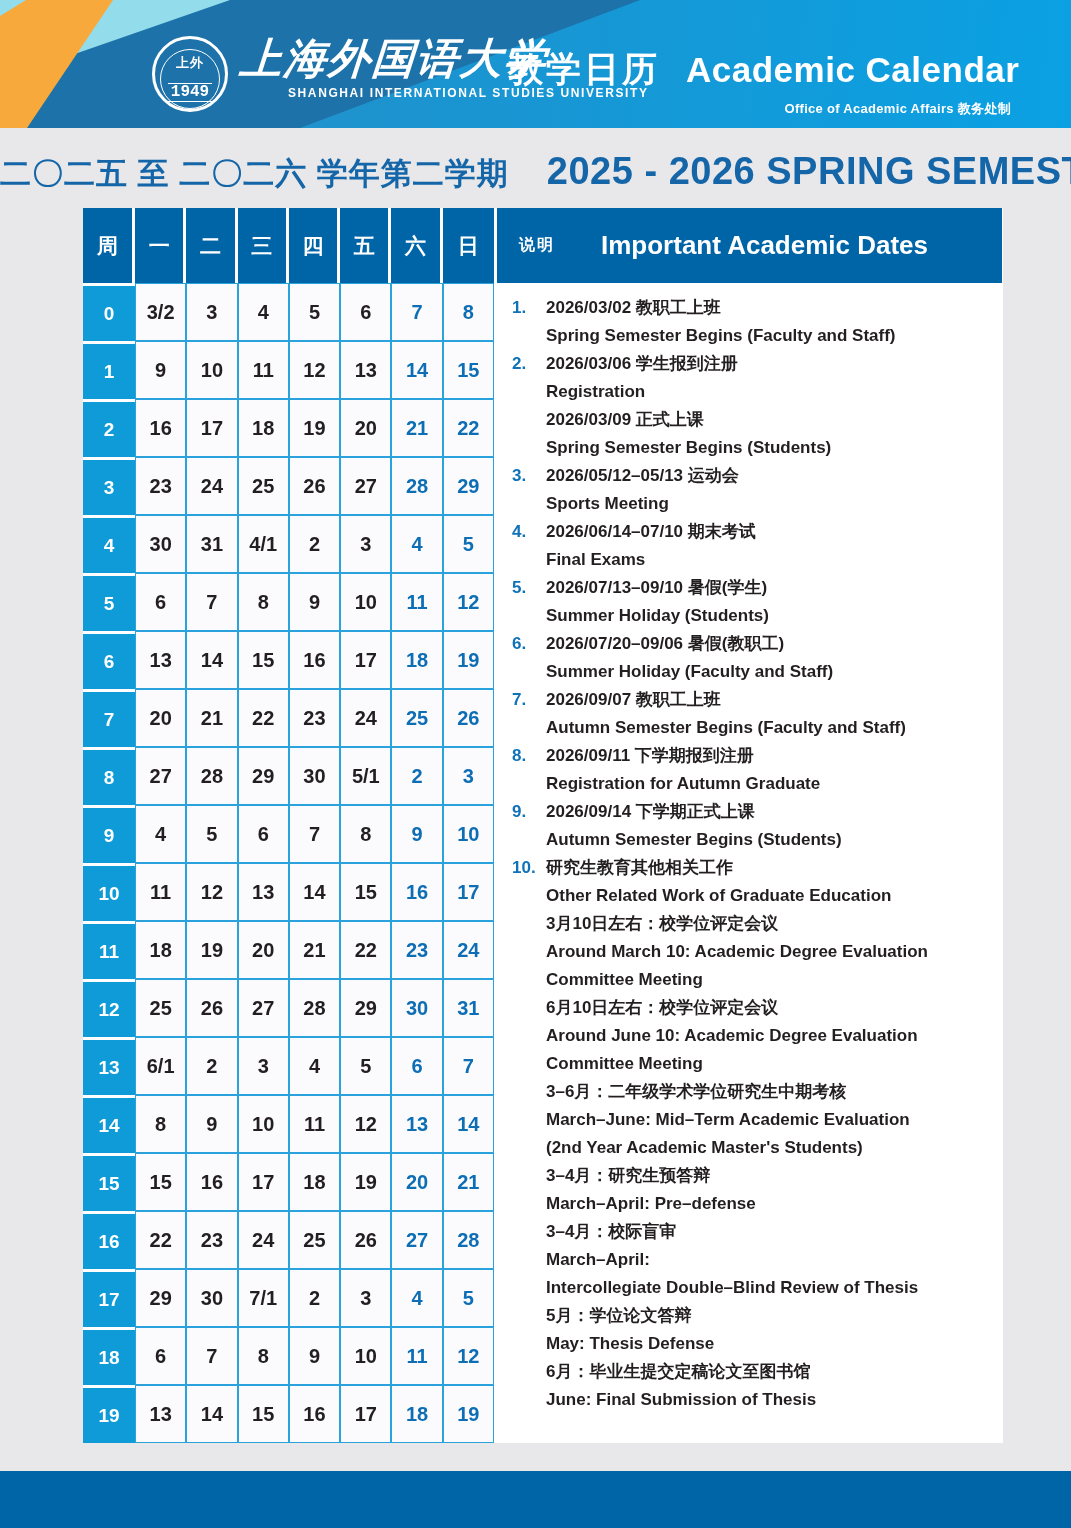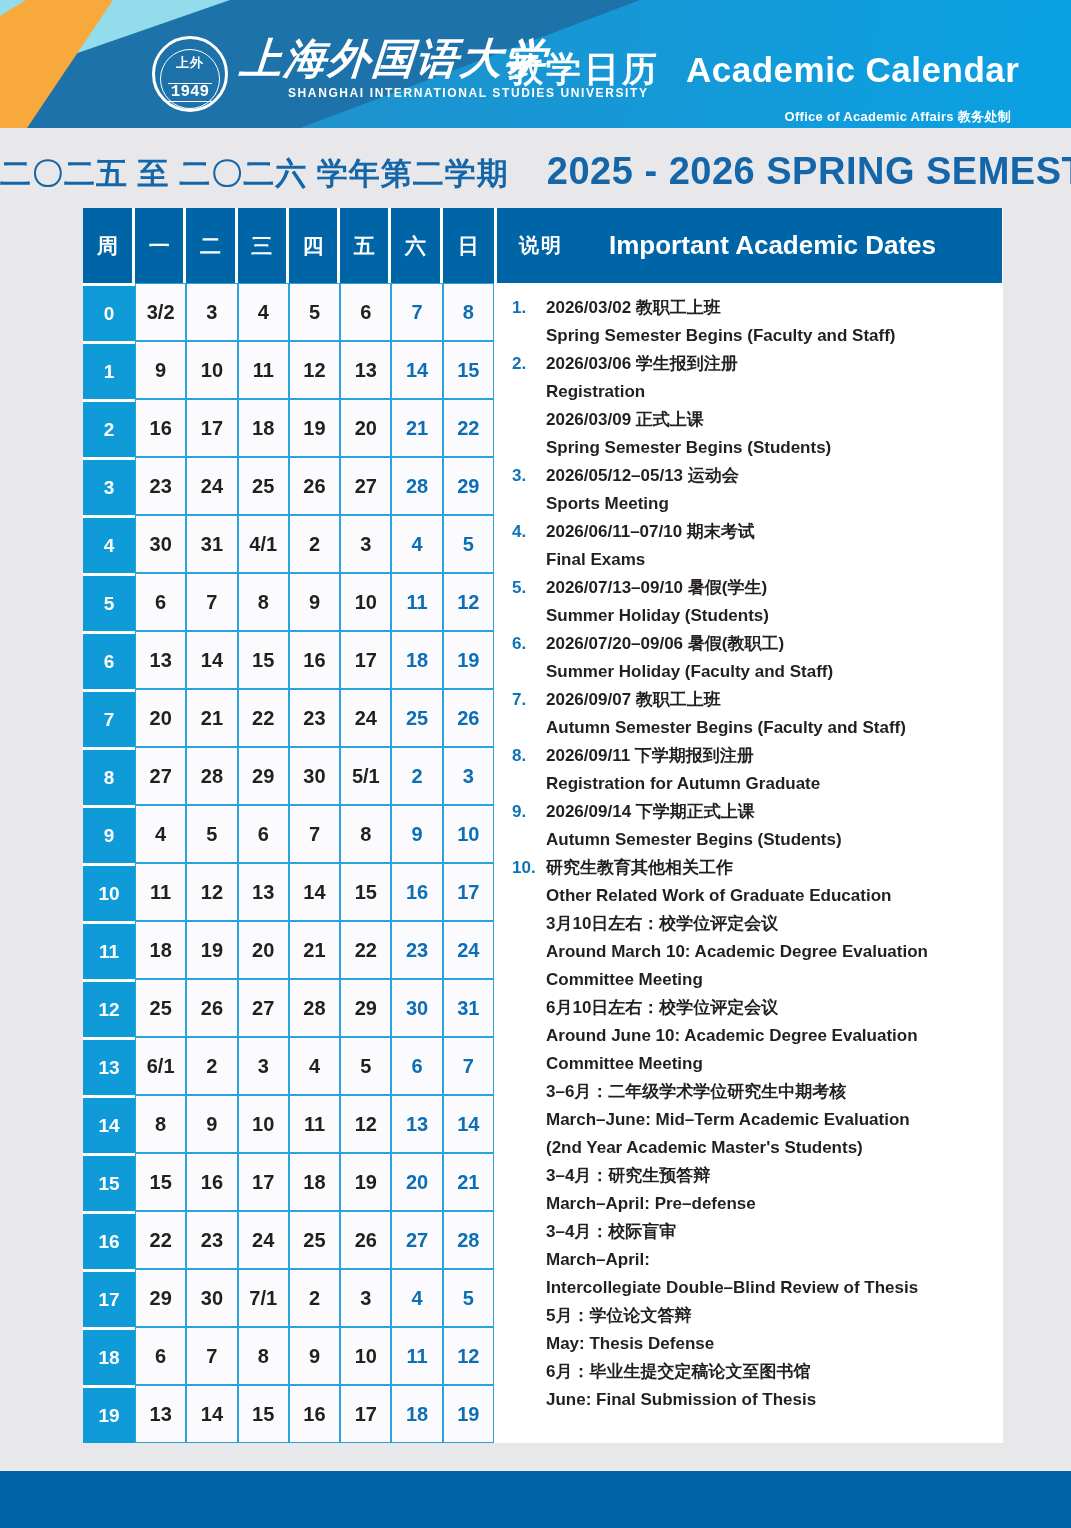--- a/index.html
+++ b/index.html
@@ -51,21 +51,21 @@
   .uni-zh{
     font-size:42px;font-weight:bold;font-style:italic;
     letter-spacing:2px;line-height:1;transform:skewX(-4deg);
     white-space:nowrap;
   }
   .uni-en{font-size:12px;font-weight:bold;letter-spacing:1.6px;margin-top:6px;white-space:nowrap;margin-left:48px;}
   .doc-title{position:absolute;left:508px;top:46px;color:#fff;white-space:nowrap;}
   .doc-zh{font-size:35px;font-weight:bold;letter-spacing:3px;vertical-align:middle;}
   .doc-en{font-size:35px;font-weight:bold;letter-spacing:0.5px;margin-left:26px;vertical-align:middle;}
   .office-line{
-    position:absolute;right:60px;top:108px;color:#fff;
+    position:absolute;right:60px;top:100px;color:#fff;
     font-size:13px;font-weight:bold;letter-spacing:0.3px;white-space:nowrap;
   }
 
   
   .sem-title{
     position:absolute;left:0;top:150px;width:1071px;
     text-align:center;color:#1566a8;font-weight:bold;white-space:nowrap;
   }
   .sem-zh{font-size:31px;letter-spacing:1px;}
   .sem-en{font-size:38px;margin-left:38px;letter-spacing:0.5px;text-align:right;}
@@ -104,21 +104,21 @@
   }
   .date-cell.weekend{color:#0d6eb5;}
 
   
   .notes-bar{
     position:absolute;left:497px;top:208px;width:505px;height:75px;
     background:#0065a7;color:#fff;
     display:flex;align-items:center;
     padding-left:22px;white-space:nowrap;
   }
-  .notes-bar .t-zh{font-size:20px;font-weight:bold;letter-spacing:2px;}
+  .notes-bar .t-zh{font-size:16px;font-weight:bold;letter-spacing:2px;}
   .notes-bar .t-en{font-size:26px;font-weight:bold;margin-left:46px;}
   .notes-list{
     position:absolute;left:512px;top:294px;width:492px;
     font-size:17px;font-weight:bold;line-height:28px;color:#231f20;
   }
   .note-item{display:flex;}
   .note-num{
     flex:0 0 34px;color:#1072b8;
   }
   .note-lines{flex:1;}
@@ -360,21 +360,21 @@
       <div class="note-item">
         <span class="note-num">3.</span>
         <div class="note-lines">
           <div class="note-line">2026/05/12–05/13 运动会</div>
           <div class="note-line">Sports Meeting</div>
         </div>
       </div>
       <div class="note-item">
         <span class="note-num">4.</span>
         <div class="note-lines">
-          <div class="note-line">2026/06/11–07/10 期末考试</div>
+          <div class="note-line">2026/06/14–07/10 期末考试</div>
           <div class="note-line">Final Exams</div>
         </div>
       </div>
       <div class="note-item">
         <span class="note-num">5.</span>
         <div class="note-lines">
           <div class="note-line">2026/07/13–09/10 暑假(学生)</div>
           <div class="note-line">Summer Holiday (Students)</div>
         </div>
       </div>

